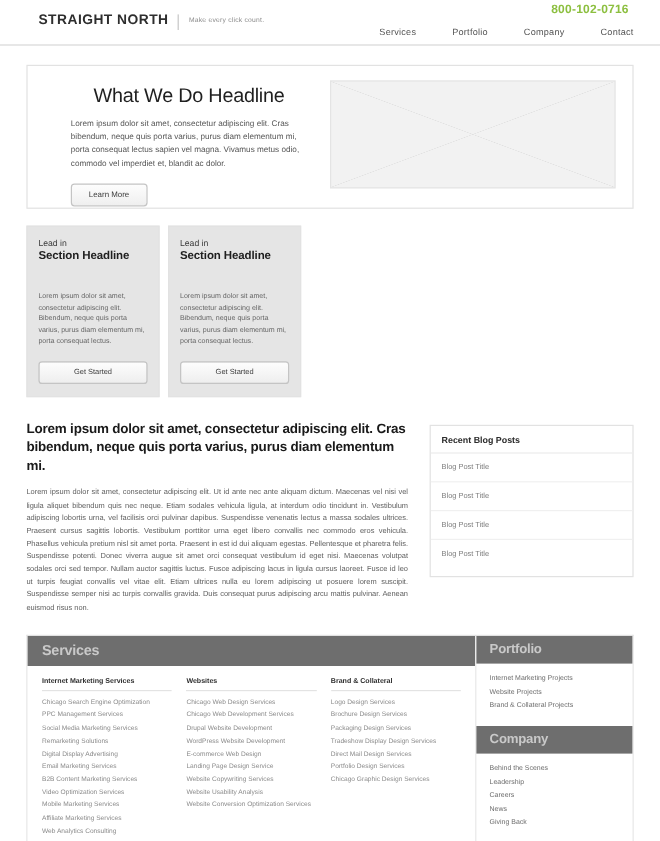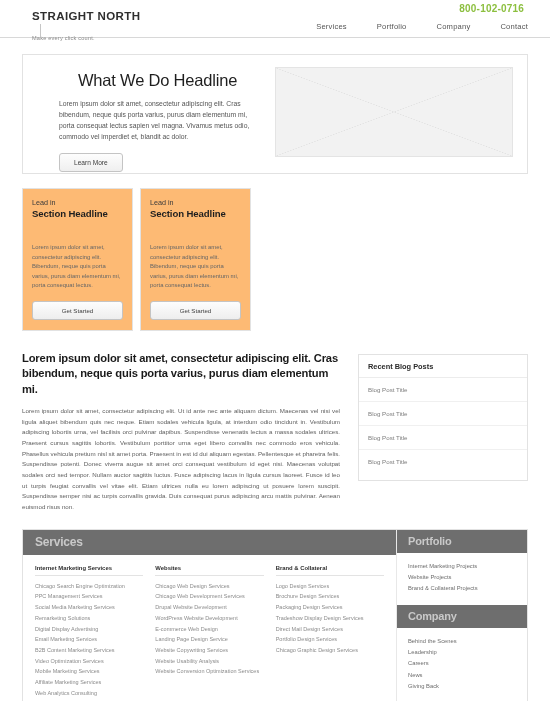--- a/index.html
+++ b/index.html
@@ -11,21 +11,21 @@
   }
   .page { position: relative; width: 550px; height: 701px; background:#fff; }
 
   
   .header {
     position: relative;
     height: 38px;
     padding: 0 22px;
     border-bottom: 1px solid #d8d8d8;
   }
-  .logo-row { position:absolute; left:32px; top:10px; display:flex; align-items:flex-start;flex-direction:column; }
+  .logo-row { position:absolute; left:32px; top:10px; display:flex; align-items:center; }
   .logo-text {
     font-size: 11.5px; font-weight: bold; letter-spacing: .4px; color:#2e2e2e;
     font-family:"Liberation Sans", sans-serif;
   }
   .logo-div { width:1px; height:13px; background:#c6c6c6; margin:0 8px; position:relative; top:2px; }
   .tagline { font-size:5.6px; color:#8a8a8a; letter-spacing:.2px; }
 
   .phone {
     position:absolute; right:26px; top:3px;
     font-size:10px; font-weight:bold; color:#8cbf3f; letter-spacing:.2px;
@@ -96,21 +96,21 @@
 
   .arrow {
     position:absolute; top:58px; width:13px; height:13px; border-radius:50%;
     background:#6f6f6f; color:#fff; font-size:7px; line-height:13px; text-align:center;
     border:1px solid #f5f5f5;
   }
   .arrow-l { left:-7px; }
   .arrow-r { left:256px; }
 
   .leadin {
-    width: 111px; border:1px solid #e2e2e2; background:#fdba74; padding: 9px 9px 10px 9px;
+    width: 111px; border:1px solid #e2e2e2; background:#e5e5e5; padding: 9px 9px 10px 9px;
   }
   .lead-kicker { font-size:7.2px; color:#3a3a3a; }
   .lead-head { font-size:9.6px; font-weight:bold; color:#1f1f1f; margin-top:1px; margin-bottom:24px; letter-spacing:-.1px; }
   .lead-p { font-size:5.9px; line-height:1.62; color:#666; }
   .lead-btn {
     display:block; margin-top:10px;
     border:1px solid #c4c4c4; border-radius:3px;
     background: linear-gradient(to bottom, #fdfdfd 0%, #eeeeee 100%);
     font-size:6.2px; color:#3d3d3d; padding:5px 0; text-align:center;
   }

